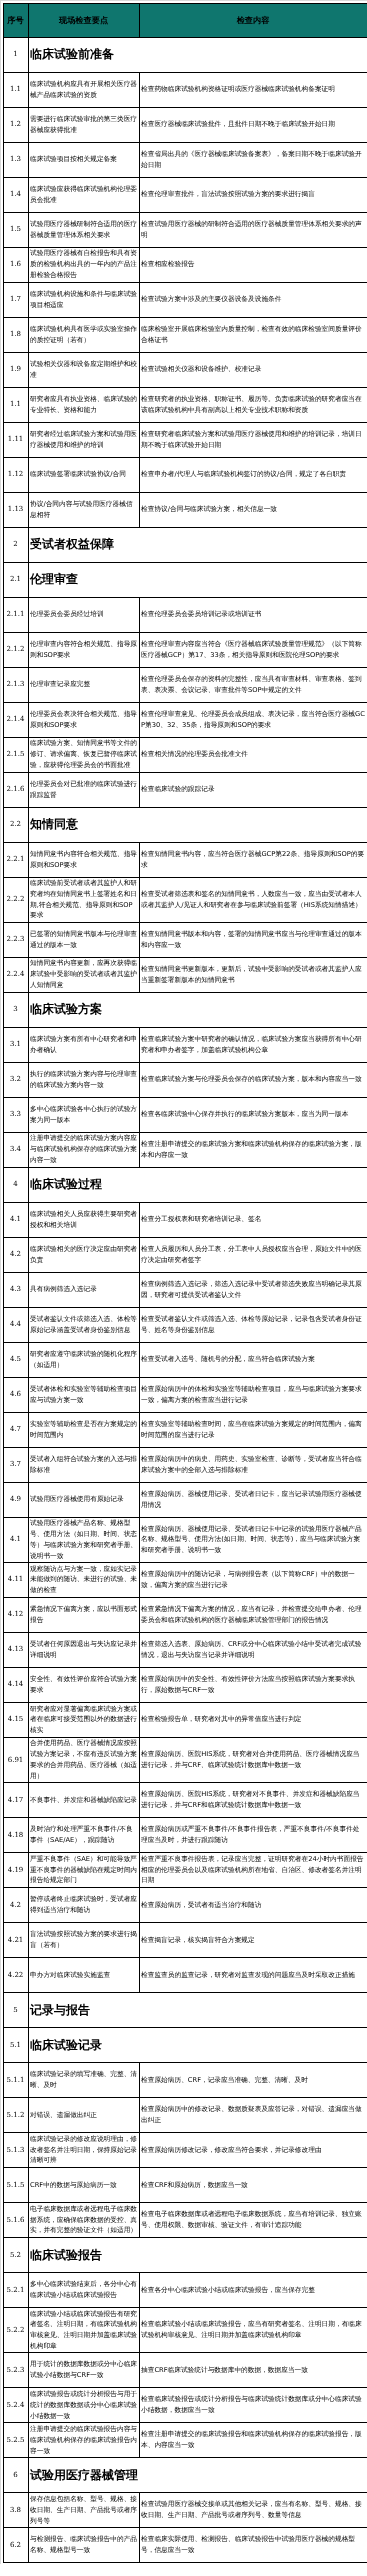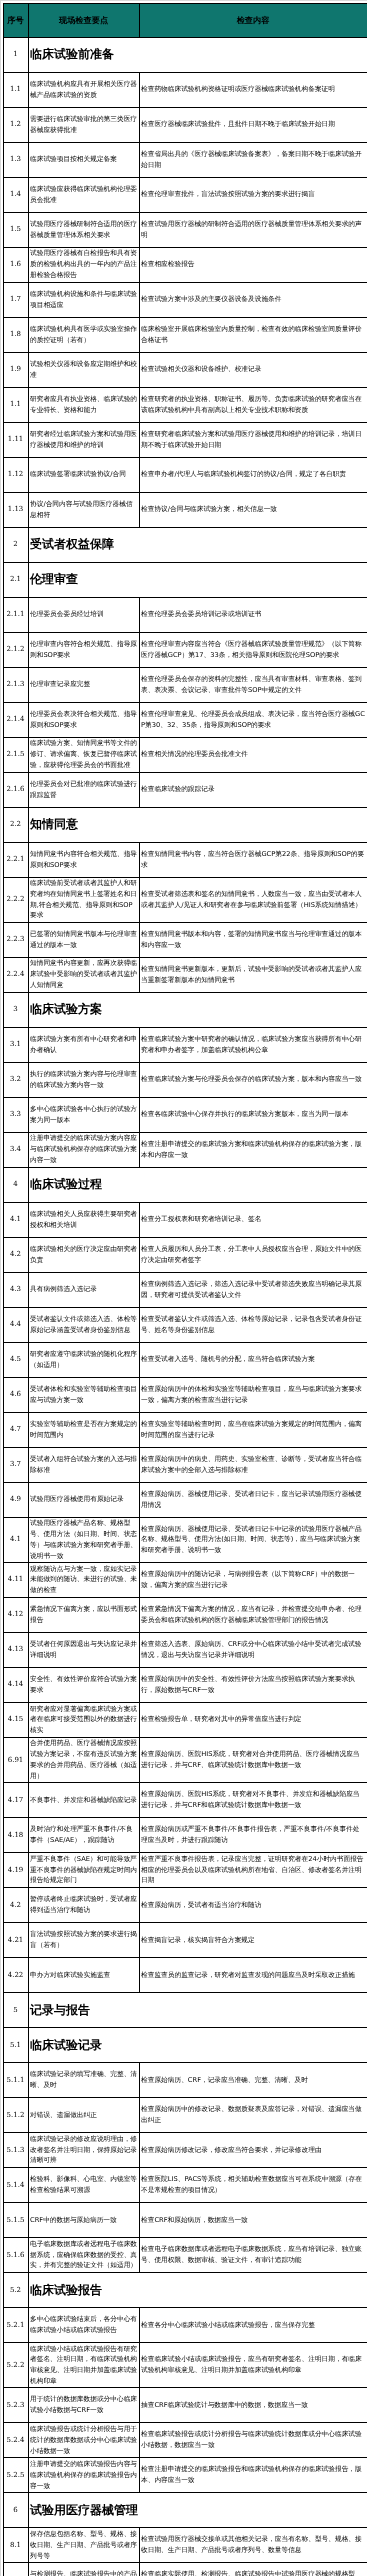--- a/index.html
+++ b/index.html
@@ -368,25 +368,20 @@
           <td class="id-cell">5.1.2</td>
           <td class="point-cell">对错误、遗漏做出纠正</td>
           <td class="content-cell">检查原始病历中的修改记录、数据质疑表及应答记录，对错误、遗漏应当做出纠正</td>
         </tr>
         <tr>
           <td class="id-cell">5.1.3</td>
           <td class="point-cell">临床试验记录的修改应说明理由，修改者签名并注明日期，保持原始记录清晰可辨</td>
           <td class="content-cell">检查原始病历修改记录，修改应当符合要求，并记录修改理由</td>
         </tr>
         <tr>
-          <td class="id-cell">5.1.4</td>
-          <td class="point-cell">检验科、影像科、心电室、内镜室等检查检验结果可溯源</td>
-          <td class="content-cell">检查医院LIS、PACS等系统，相关辅助检查数据应当可在系统中溯源（存在不是常规检查的项目情况）</td>
-        </tr>
-        <tr>
           <td class="id-cell">5.1.5</td>
           <td class="point-cell">CRF中的数据与原始病历一致</td>
           <td class="content-cell">检查CRF和原始病历，数据应当一致</td>
         </tr>
         <tr>
           <td class="id-cell">5.1.6</td>
           <td class="point-cell">电子临床数据库或者远程电子临床数据系统，应确保临床数据的受控、真实，并有完整的验证文件（如适用）</td>
           <td class="content-cell">检查电子临床数据库或者远程电子临床数据系统，应当有培训记录、独立账号、使用权限、数据审核、验证文件，有审计追踪功能</td>
         </tr>
         <tr class="section">
@@ -416,21 +411,21 @@
         <tr>
           <td class="id-cell">5.2.5</td>
           <td class="point-cell">注册申请提交的临床试验报告内容与临床试验机构保存的临床试验报告内容一致</td>
           <td class="content-cell">检查注册申请提交的临床试验报告和临床试验机构保存的临床试验报告，版本、内容应当一致</td>
         </tr>
         <tr class="section">
           <td class="id-cell">6</td>
           <td class="point-cell" colspan="2">试验用医疗器械管理</td>
         </tr>
         <tr>
-          <td class="id-cell">8.1</td>
+          <td class="id-cell">3.8</td>
           <td class="point-cell">保存信息包括名称、型号、规格、接收日期、生产日期、产品批号或者序列号等</td>
           <td class="content-cell">检查试验用医疗器械交接单或其他相关记录，应当有名称、型号、规格、接收日期、生产日期、产品批号或者序列号、数量等信息</td>
         </tr>
         <tr>
           <td class="id-cell">6.2</td>
           <td class="point-cell">与检测报告、临床试验报告中的产品名称、规格型号一致</td>
           <td class="content-cell">检查临床实际使用、检测报告、临床试验报告中试验用医疗器械的规格型号，信息应当一致</td>
         </tr>
       </tbody>
   </table>

